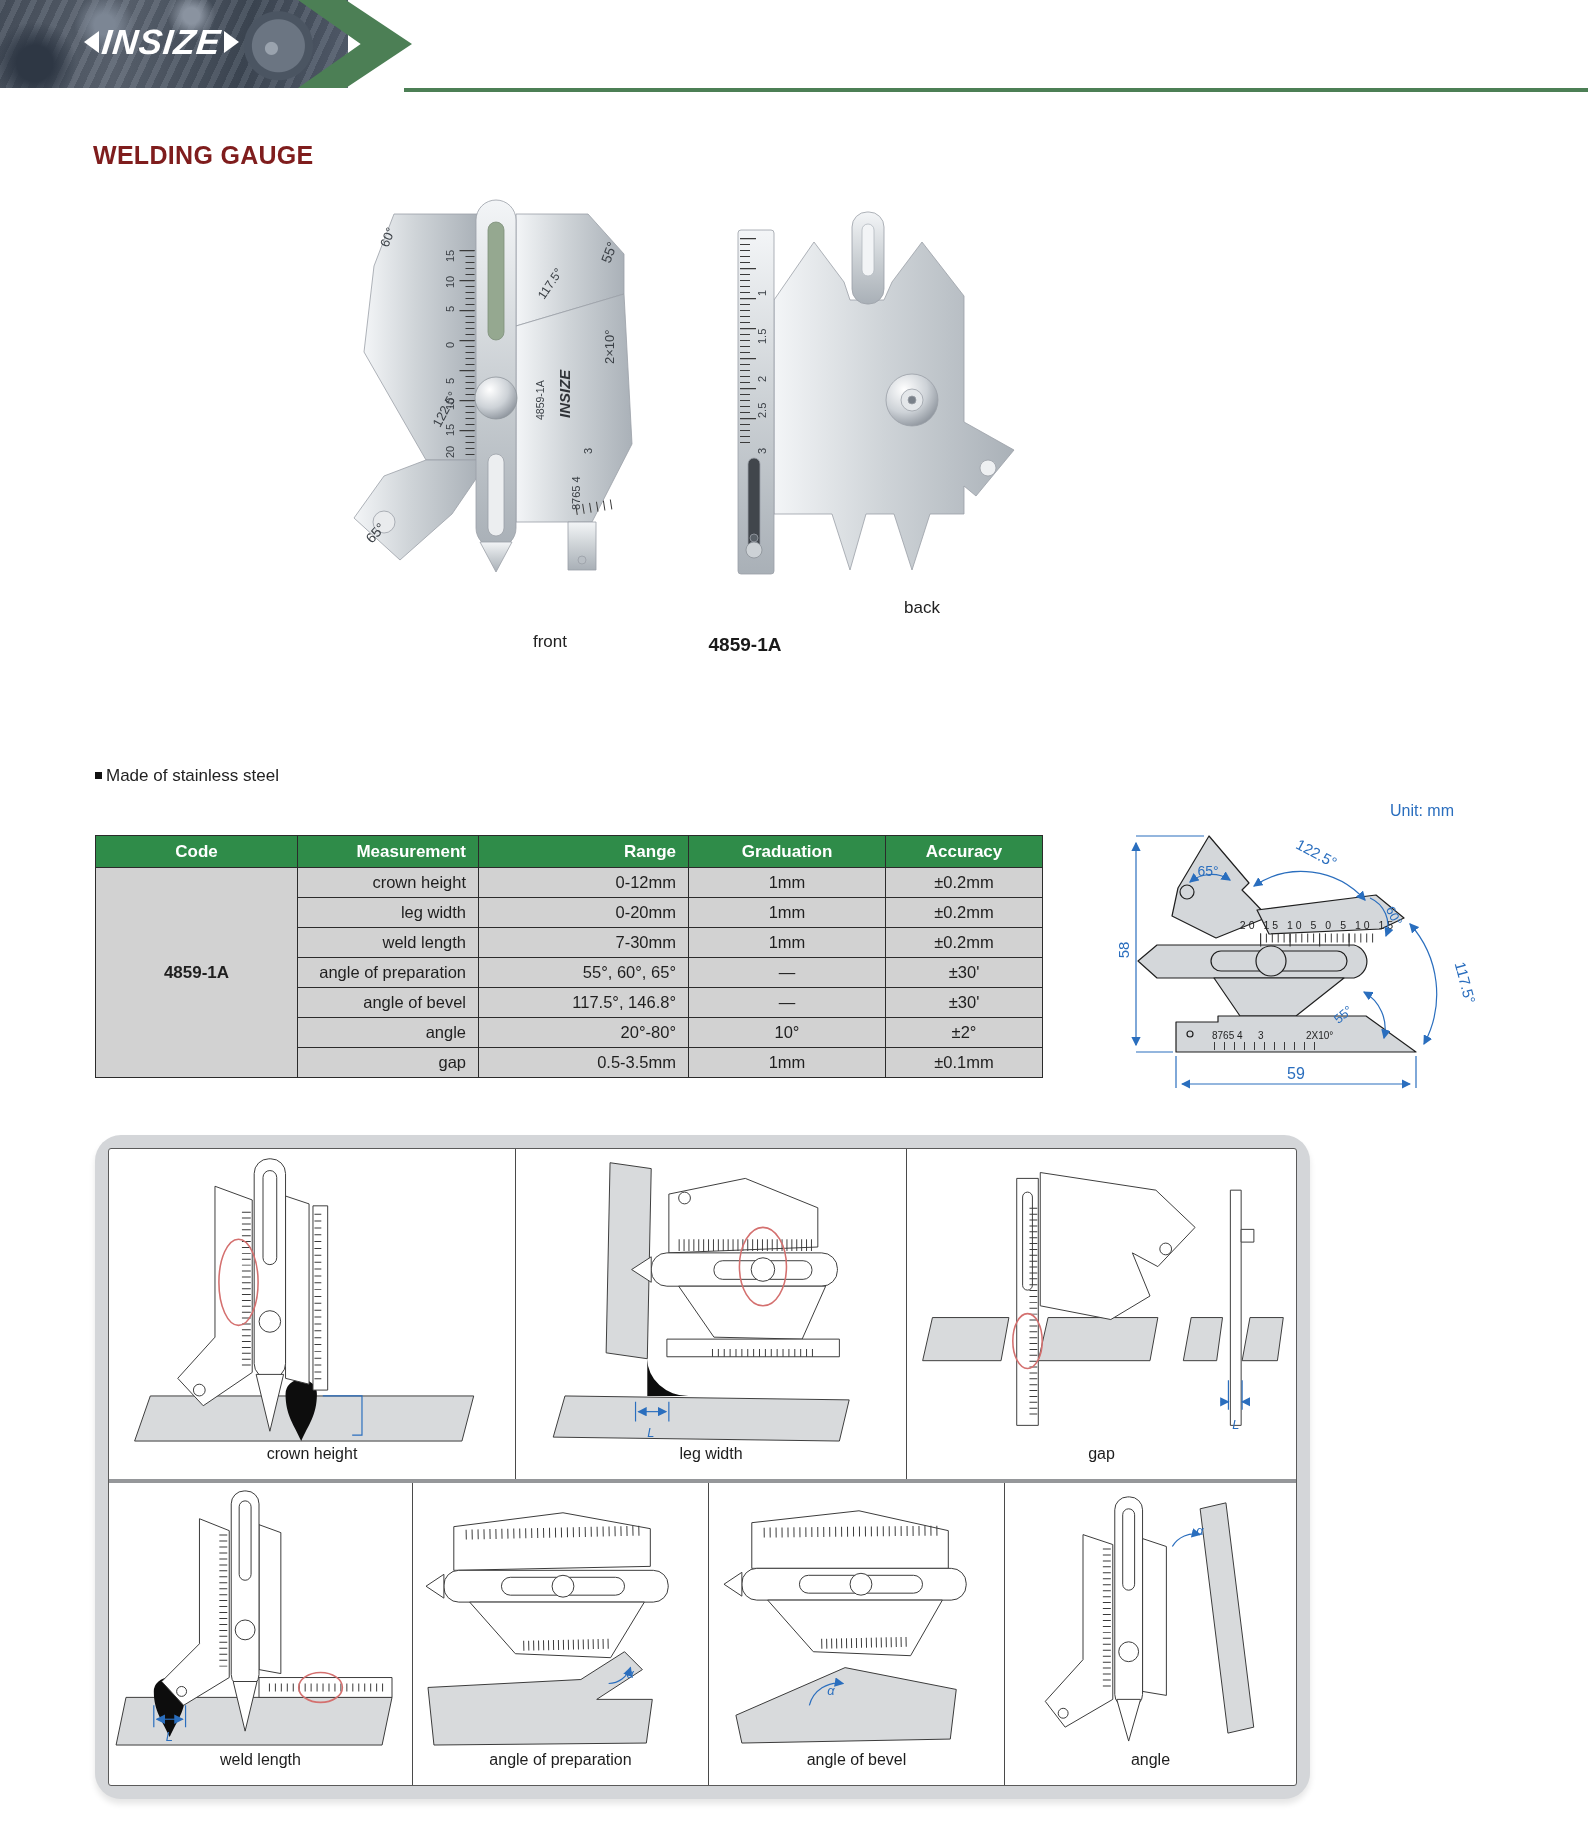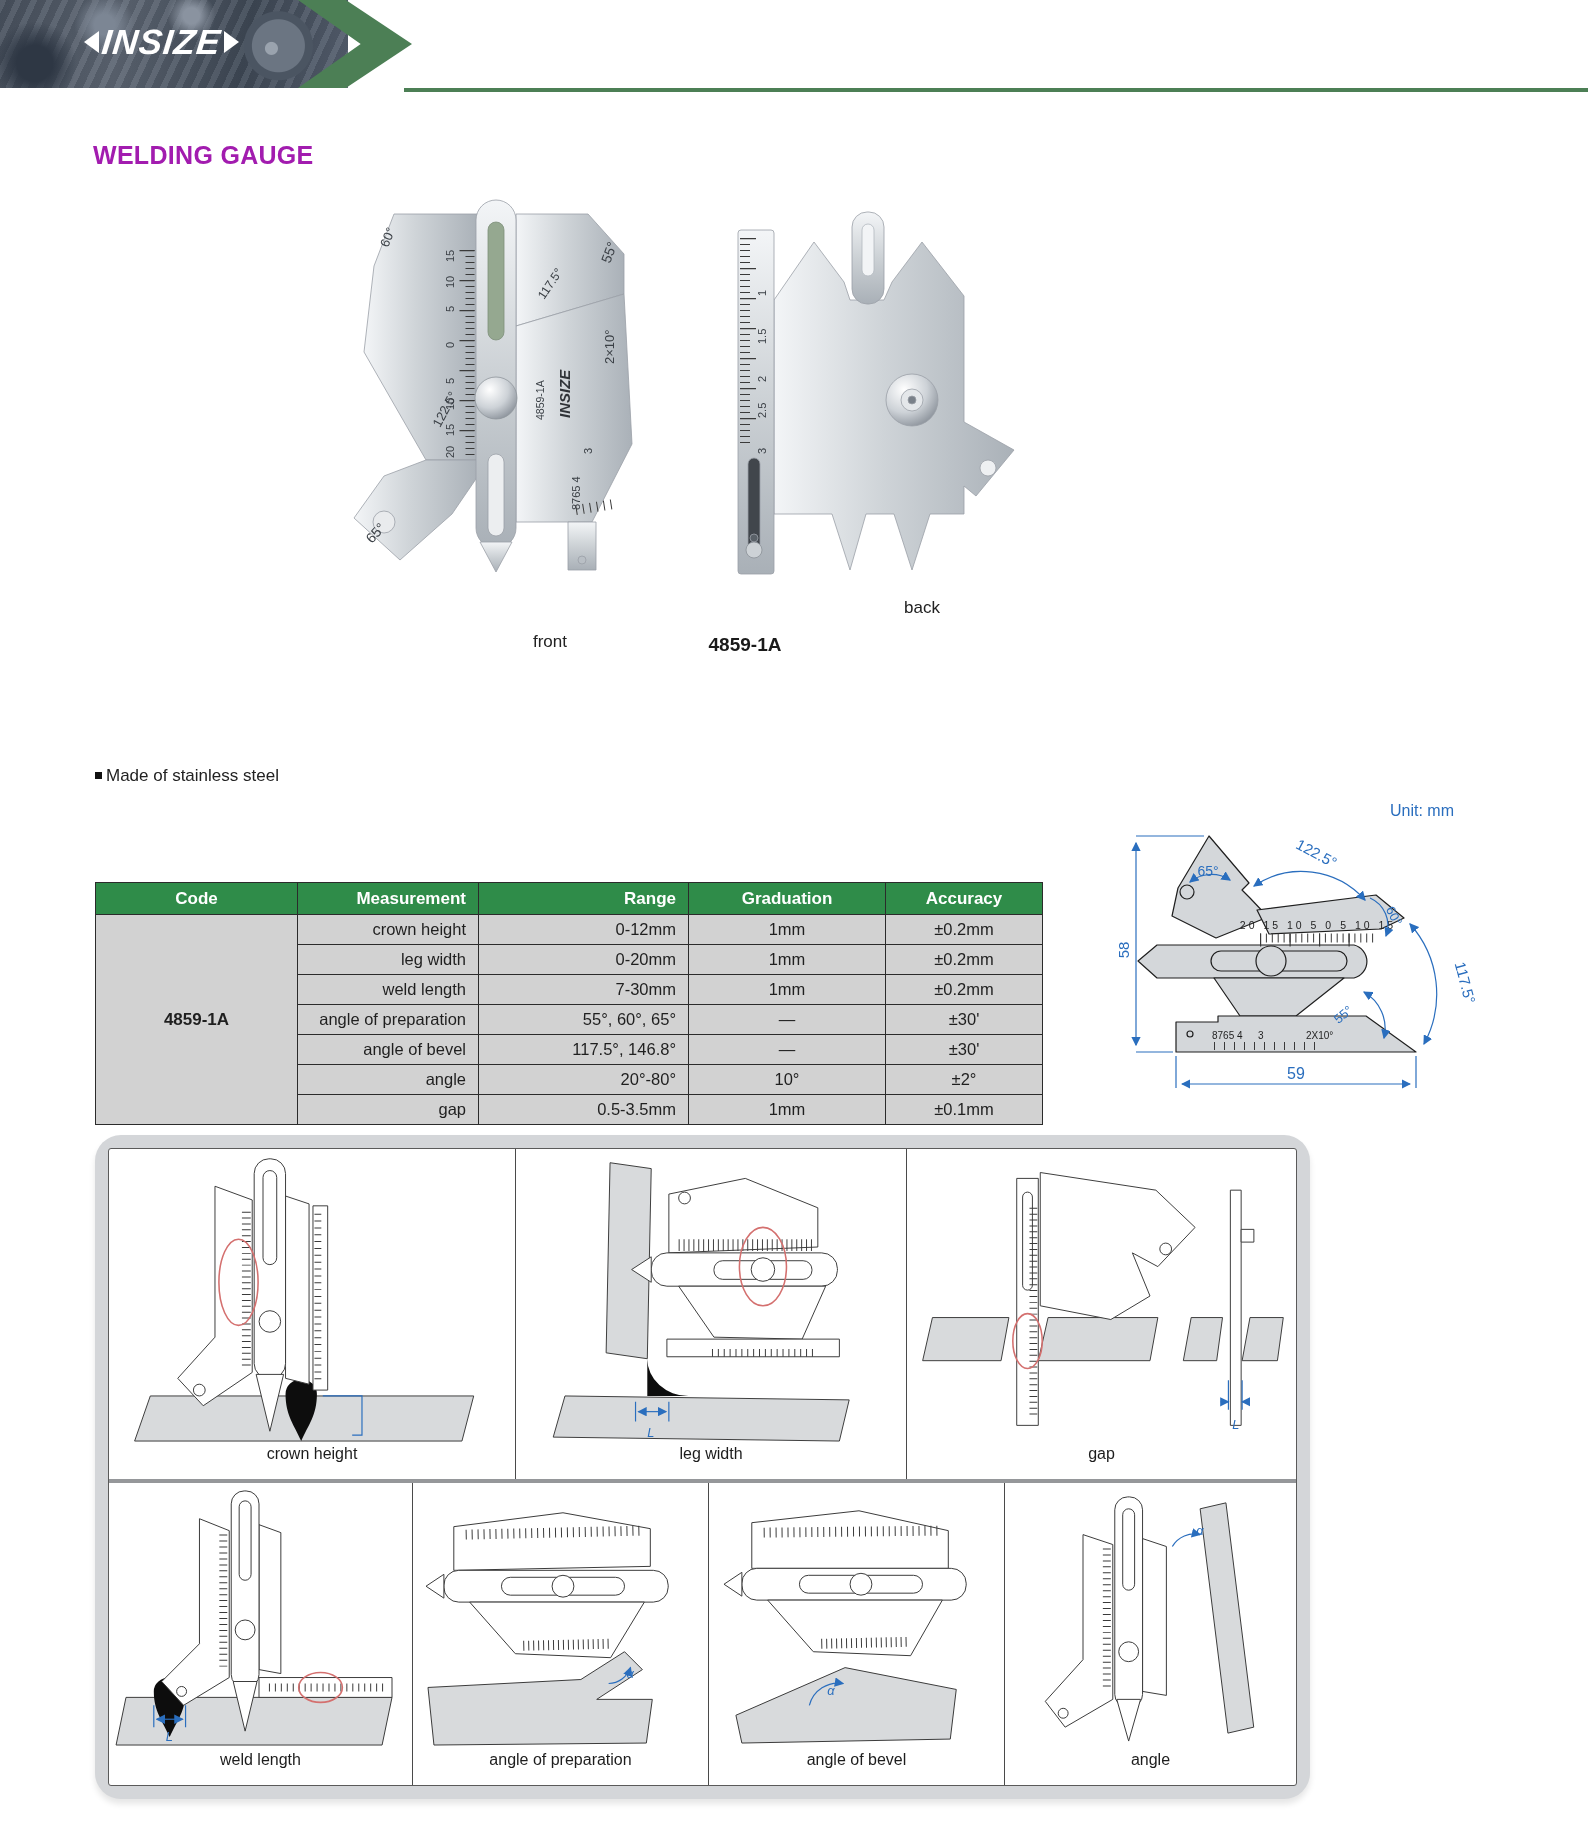--- a/index.html
+++ b/index.html
@@ -17,31 +17,31 @@
       repeating-linear-gradient(115deg, rgba(255,255,255,0.07) 0 6px, rgba(0,0,0,0.08) 6px 14px),
       linear-gradient(100deg,#49525f 0%,#5d6673 35%,#3f4956 70%,#566070 100%);}
   .logo{position:absolute;left:84px;top:24px;display:flex;align-items:center;gap:3px;z-index:3;}
   .logo .tri-l{width:0;height:0;border-top:11px solid transparent;border-bottom:11px solid transparent;border-right:15px solid #fff;}
   .logo .tri-r{width:0;height:0;border-top:11px solid transparent;border-bottom:11px solid transparent;border-left:15px solid #fff;}
   .logo .logo-text{color:#fff;font-size:35px;font-weight:900;font-style:italic;letter-spacing:1px;transform:skewX(-6deg);line-height:1;}
   .chevron{position:absolute;left:298px;top:0;width:114px;height:88px;background:#4c7f55;z-index:2;
     clip-path:polygon(0 0,42% 0,100% 50%,42% 100%,0 100%,55% 50%);}
   .green-line{position:absolute;left:404px;top:88px;width:1184px;height:4px;background:#4c7f55;}
 
-  .page-title{position:absolute;left:93px;top:124px;font-size:25px;font-weight:800;letter-spacing:0.3px;color:#a21caf;}
+  .page-title{position:absolute;left:93px;top:124px;font-size:25px;font-weight:800;letter-spacing:0.3px;color:#7f1d1d;}
 
   
   .photo-label{position:absolute;font-size:17px;color:#222;text-align:center;width:180px;}
   .code-label{position:absolute;left:640px;top:634px;width:210px;text-align:center;font-size:19px;font-weight:bold;color:#1a1a1a;}
 
   .feature-line{position:absolute;left:95px;top:766px;display:flex;align-items:flex-start;gap:4px;font-size:17px;color:#222;}
   .feature-line .sq{width:7px;height:7px;background:#111;margin-top:6px;flex:none;}
 
   
-  .spec-table{position:absolute;left:95px;top:835px;width:947px;border-collapse:collapse;table-layout:fixed;font-size:16.5px;color:#1f1f1f;margin-top:47px;}
+  .spec-table{position:absolute;left:95px;top:835px;width:947px;border-collapse:collapse;table-layout:fixed;font-size:16.5px;color:#1f1f1f;}
   .spec-table th,.spec-table td{border:1px solid #2b2b2b;background:#d2d2d2;height:29px;padding:0 12px;overflow:hidden;white-space:nowrap;}
   .spec-table thead th{background:#2f8c49;color:#fff;font-weight:bold;font-size:17px;height:31px;}
   .al{text-align:right;} .ac{text-align:center;}
   .code-cell{text-align:center;font-weight:bold;font-size:17px;}
 
   
   .panel{position:absolute;left:95px;top:1135px;width:1215px;height:664px;background:#d4d6d9;border-radius:26px;box-shadow:0 5px 6px rgba(0,0,0,0.10);}
   .panel-inner{position:absolute;left:13px;top:13px;right:13px;bottom:13px;background:#fff;border:1px solid #5a5a5a;border-radius:3px;display:flex;flex-direction:column;overflow:hidden;}
   .prow{display:flex;min-height:0;}
   .prow-top{height:330px;border-bottom:4px solid #95979a;}

